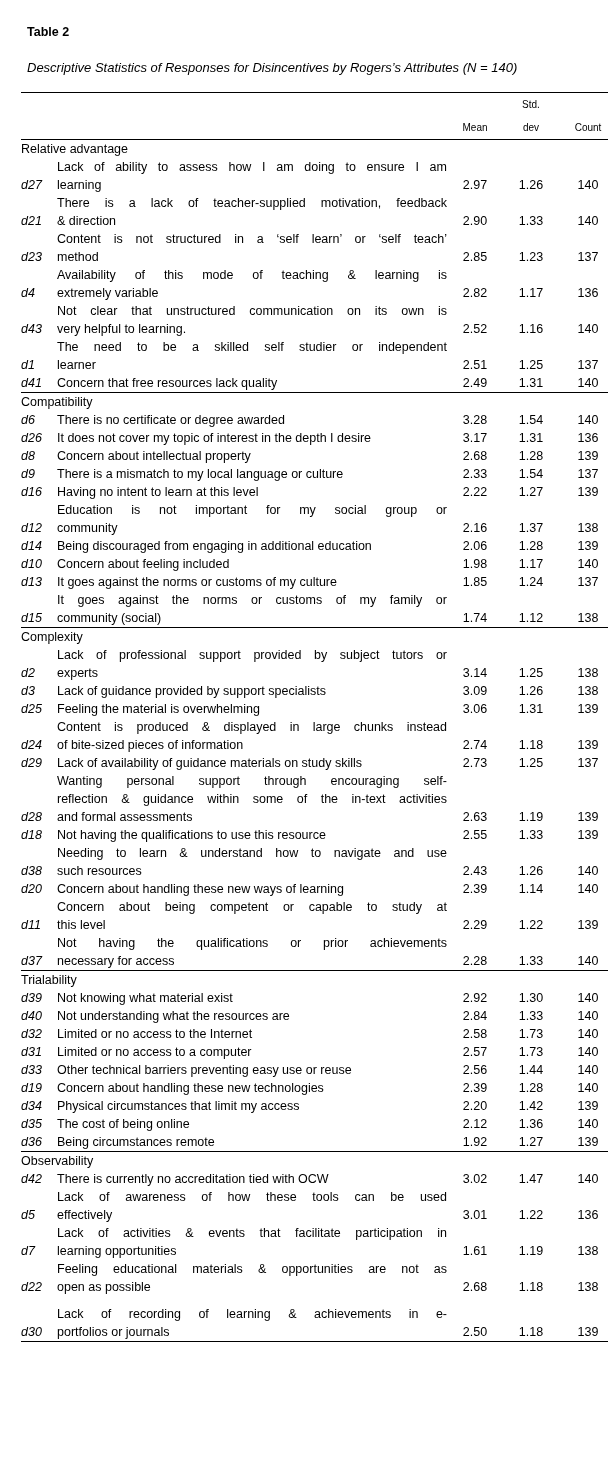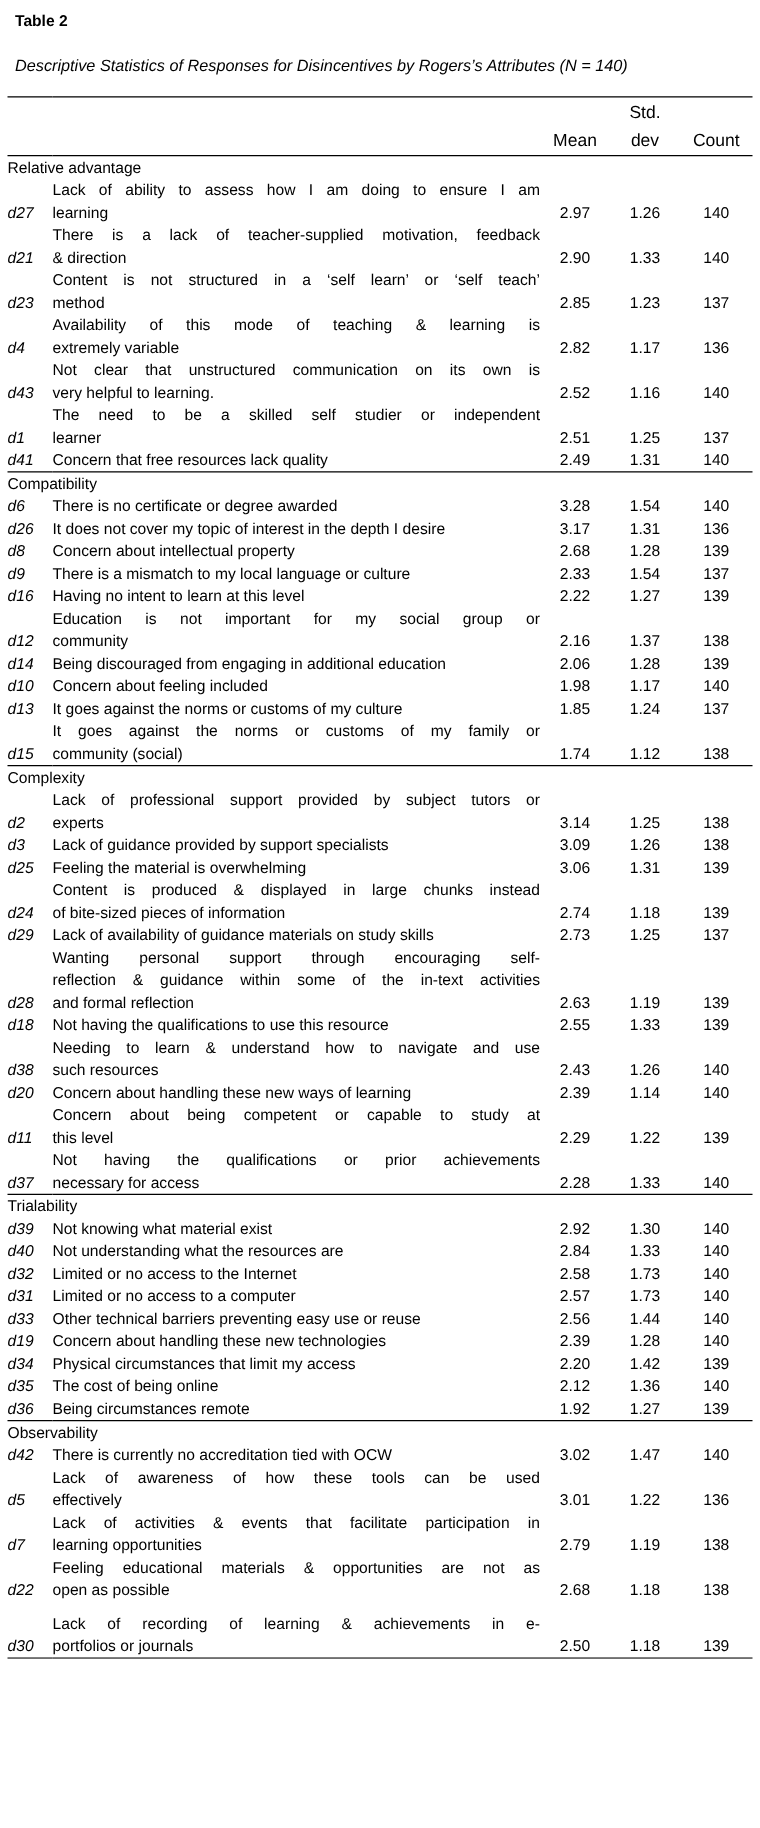--- a/index.html
+++ b/index.html
@@ -9,21 +9,21 @@
   }
   body {
     width: 608px;
     font-family: "Liberation Sans", sans-serif;
     color: #000000;
     -webkit-font-smoothing: none;
   }
   .page {
     width: 540px;
     box-sizing: border-box;
-    padding: 0;
+    padding: 15px;
     position: relative;
   }
 
   
   .table-number {
     font-size: 12.5px;
     font-weight: bold;
     line-height: 16px;
     padding: 9px 0 0 12px;
   }
@@ -55,21 +55,21 @@
     vertical-align: bottom;
     font-weight: normal;
     line-height: 18px;
   }
 
   
   tr.head-row td {
     padding-top: 3px;
     padding-bottom: 3px;
     text-align: center;
-    font-size: 14px;
+    font-size: 10px;
     line-height: 17px;
   }
   .rule-top td { border-top: 1.6px solid #000; }
   .rule-head td { border-bottom: 1.6px solid #000; }
   .rule-sec td { border-top: 1.4px solid #000; }
   .rule-bottom td { border-bottom: 1.6px solid #000; margin-top: 48px; }
 
   td.code {
     font-style: italic;
     font-size: 12.5px;
@@ -347,21 +347,21 @@
           </td>
           <td class="num">2.73</td>
           <td class="num">1.25</td>
           <td class="num">137</td>
         </tr>
         <tr>
           <td class="code">d28</td>
           <td class="desc">
             <span class="ln j">Wanting personal support through encouraging self-</span>
             <span class="ln j">reflection &amp; guidance within some of the in-text activities</span>
-            <span class="ln">and formal reflection</span>
+            <span class="ln">and formal assessments</span>
           </td>
           <td class="num">2.63</td>
           <td class="num">1.19</td>
           <td class="num">139</td>
         </tr>
         <tr>
           <td class="code">d18</td>
           <td class="desc">
             <span class="ln">Not having the qualifications to use this resource</span>
           </td>
@@ -513,21 +513,21 @@
           <td class="num">3.01</td>
           <td class="num">1.22</td>
           <td class="num">136</td>
         </tr>
         <tr>
           <td class="code">d7</td>
           <td class="desc">
             <span class="ln j">Lack of activities &amp; events that facilitate participation in</span>
             <span class="ln">learning opportunities</span>
           </td>
-          <td class="num">2.79</td>
+          <td class="num">1.61</td>
           <td class="num">1.19</td>
           <td class="num">138</td>
         </tr>
         <tr>
           <td class="code">d22</td>
           <td class="desc">
             <span class="ln j">Feeling educational materials &amp; opportunities are not as</span>
             <span class="ln">open as possible</span>
           </td>
           <td class="num">2.68</td>

